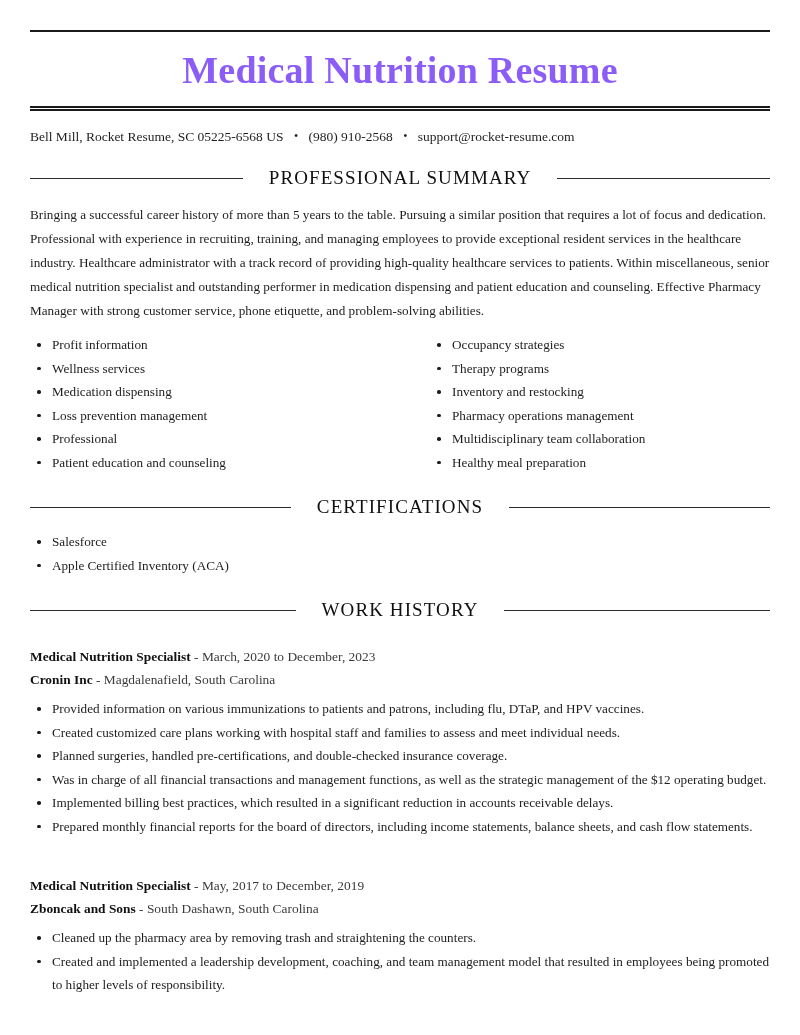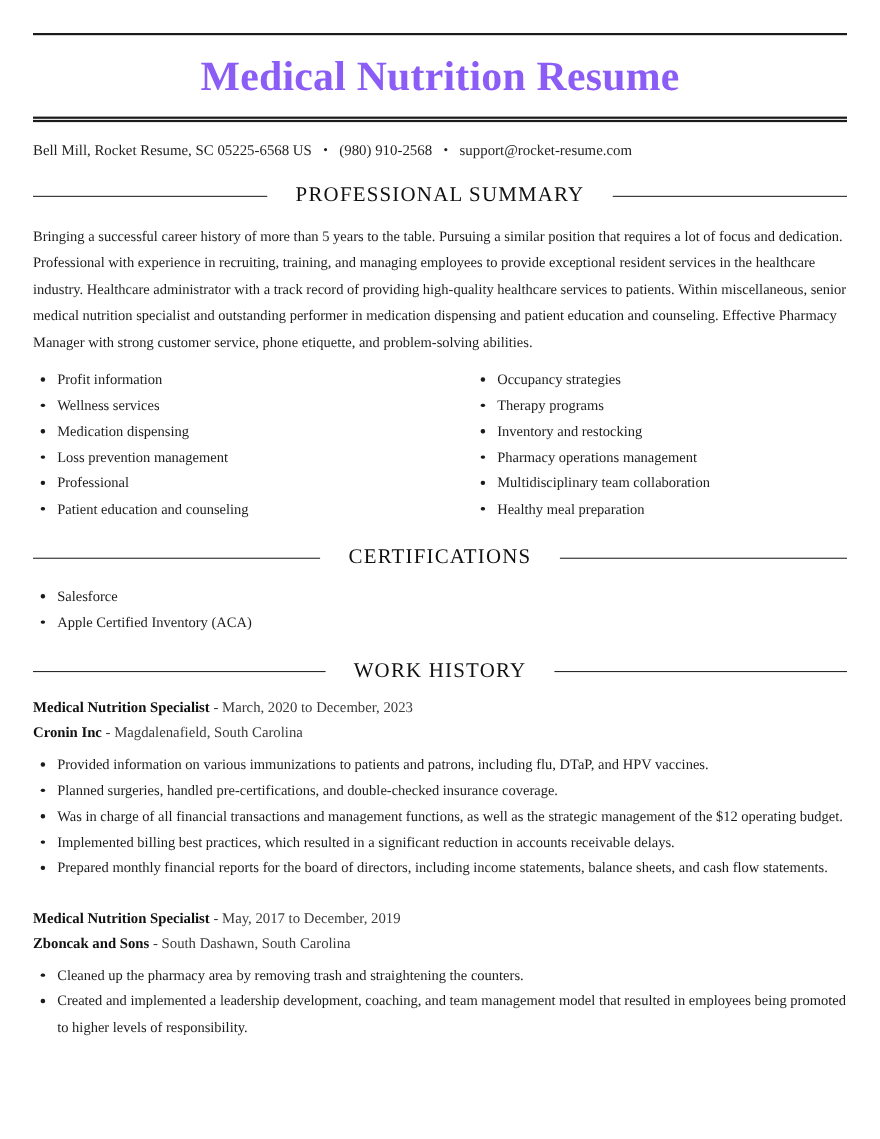--- a/index.html
+++ b/index.html
@@ -119,21 +119,21 @@
     padding-top: 2px;
   }
   .skills-cols > ul {
     width: 50%;
   }
   .skills-cols > ul:last-child {
     padding-left: 30px;
   }
 
   
-  .job { margin-top: 10px; }
+  .job { margin-top: 24px; }
   .job:first-of-type { margin-top: 12px; }
 
   .job-line {
     font-size: 13.4px;
     line-height: 1.72;
     color: #2b2b2b;
   }
   .job-line .strong {
     font-weight: 700;
     color: #111111;
@@ -214,20 +214,21 @@
       <span class="meta">-</span>
       <span class="meta">March, 2020 to December, 2023</span>
     </div>
     <div class="job-line">
       <span class="strong">Cronin Inc</span>
       <span class="meta">-</span>
       <span class="meta">Magdalenafield, South Carolina</span>
     </div>
     <ul class="bullets">
       <li>Provided information on various immunizations to patients and patrons, including flu, DTaP, and HPV vaccines.</li>
+      <li>Created customized care plans working with hospital staff and families to assess and meet individual needs.</li>
       <li>Planned surgeries, handled pre-certifications, and double-checked insurance coverage.</li>
       <li>Was in charge of all financial transactions and management functions, as well as the strategic management of the $12 operating budget.</li>
       <li>Implemented billing best practices, which resulted in a significant reduction in accounts receivable delays.</li>
       <li>Prepared monthly financial reports for the board of directors, including income statements, balance sheets, and cash flow statements.</li>
     </ul>
   </div>
 
   <div class="job-spacer"></div>
 
   <div class="job">

